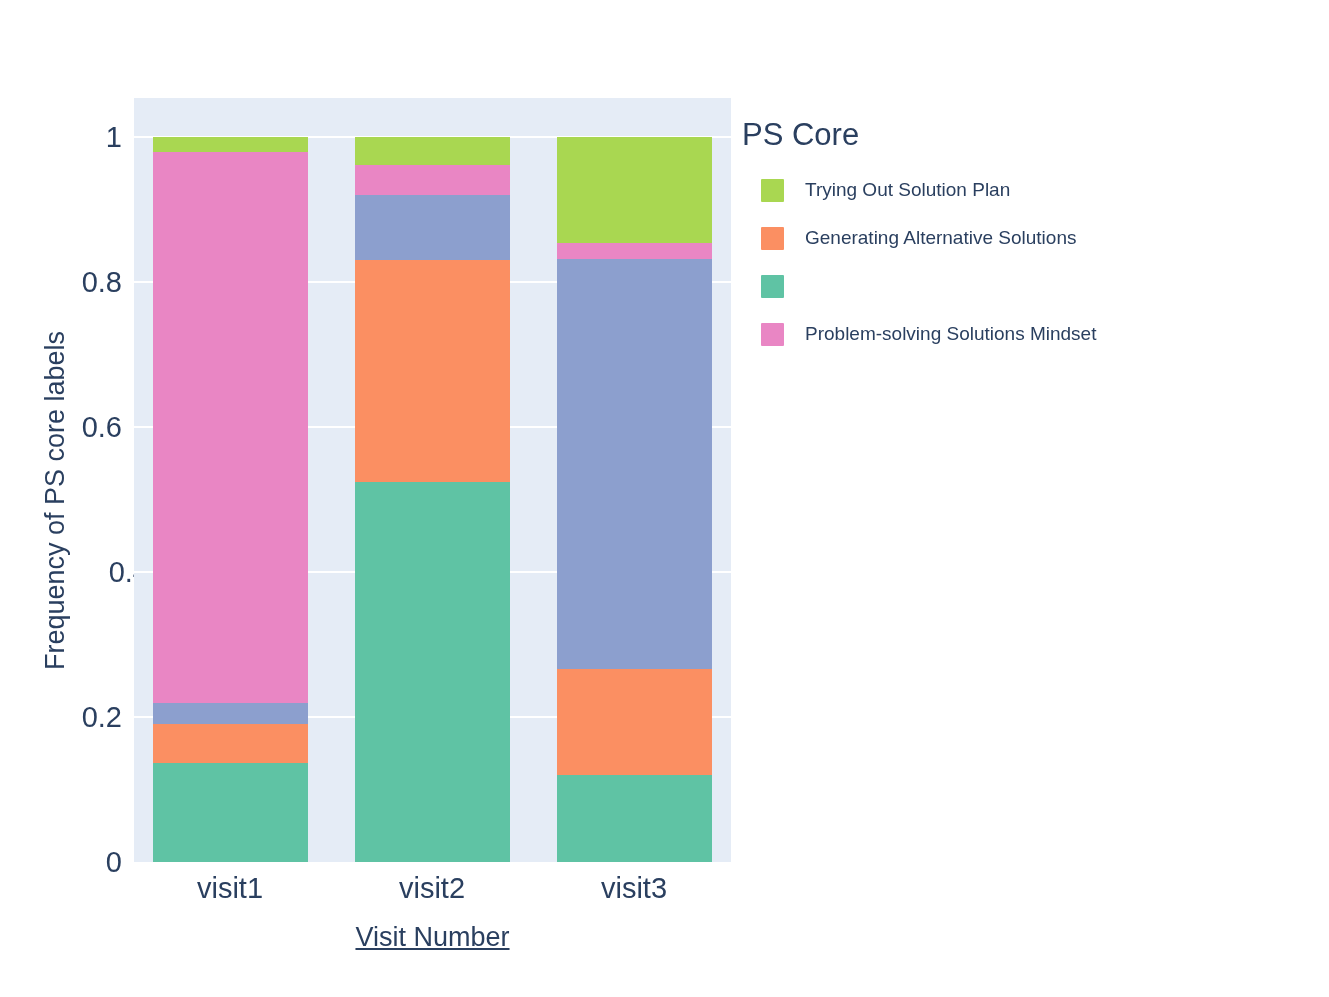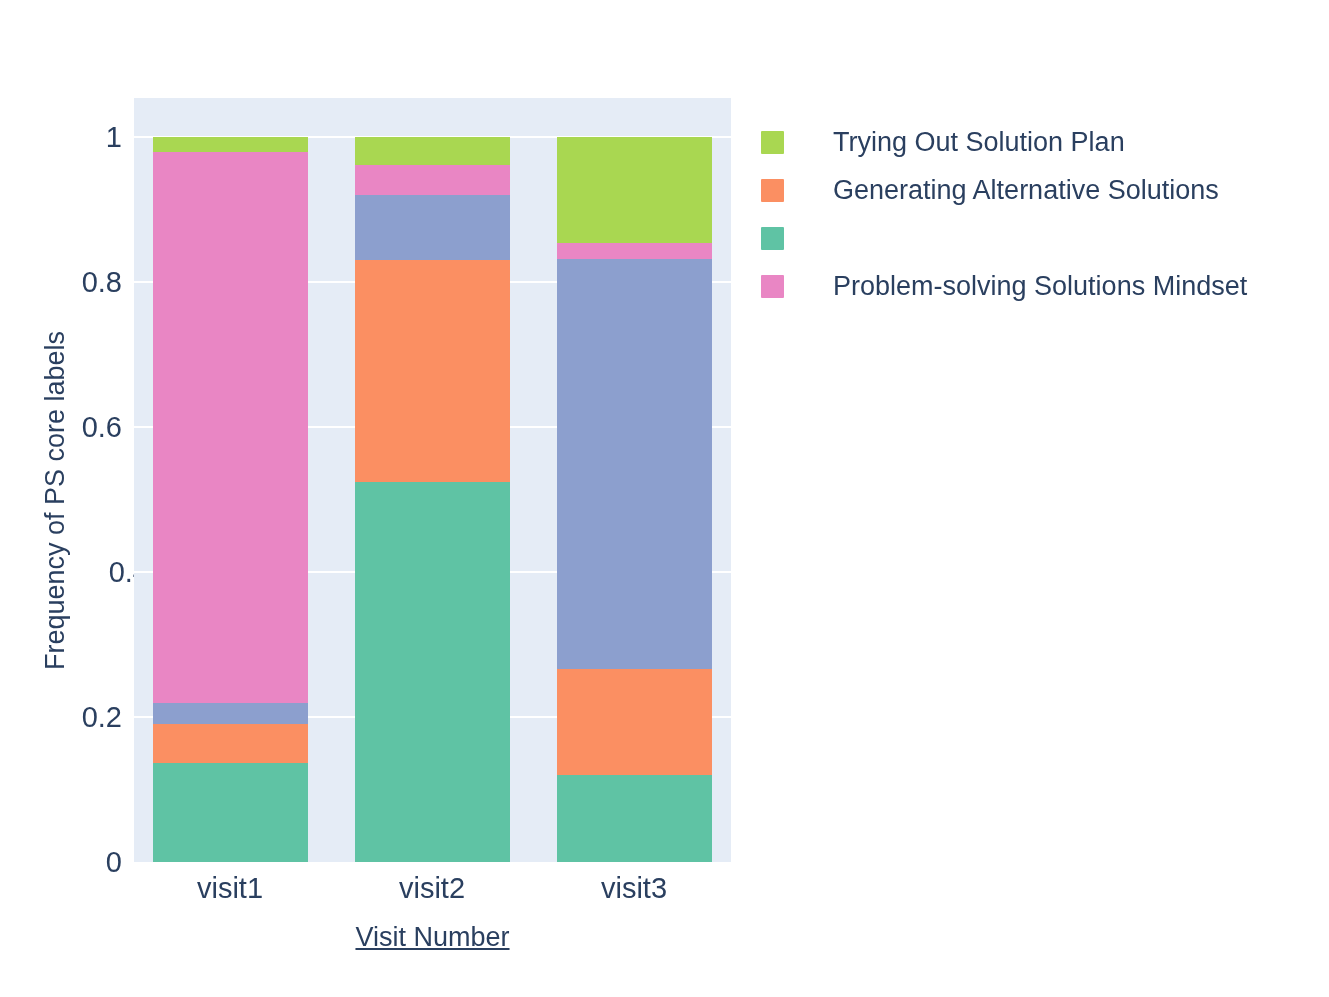--- a/index.html
+++ b/index.html
@@ -130,24 +130,23 @@
   }
   .legend-swatch {
     width: 23px;
     height: 23px;
     margin-left: 19px;
     margin-right: 21px;
     flex: 0 0 auto;
     border-radius: 1px;
   }
   .legend-label {
-    font-size: 27px;
+    font-size: 19px;
     color: #2a3f5f;
     white-space: nowrap;
-    margin-left: 28px;
   }
 </style>
 </head>
 <body>
 
 <div id="figure">
 
   <div id="ylabel">Frequency of PS core labels</div>
 
   <div id="ytick-wrap">
@@ -198,20 +197,21 @@
 
   <div id="xticks">
       <div class="xtick-item" style="left: 130px;">visit1</div>
       <div class="xtick-item" style="left: 332px;">visit2</div>
       <div class="xtick-item" style="left: 534px;">visit3</div>
     </div>
 
   <div id="xlabel">Visit Number</div>
 
   <div id="legend">
+    <div id="legend-title">PS Core</div>
     <div id="legend-items">
         <div class="legend-item">
           <span class="legend-swatch" style="background: rgb(169, 215, 81);"></span>
           <span class="legend-label">Trying Out Solution Plan</span>
         </div>
         <div class="legend-item">
           <span class="legend-swatch" style="background: rgb(251, 143, 98);"></span>
           <span class="legend-label">Generating Alternative Solutions</span>
         </div>
         <div class="legend-item">

